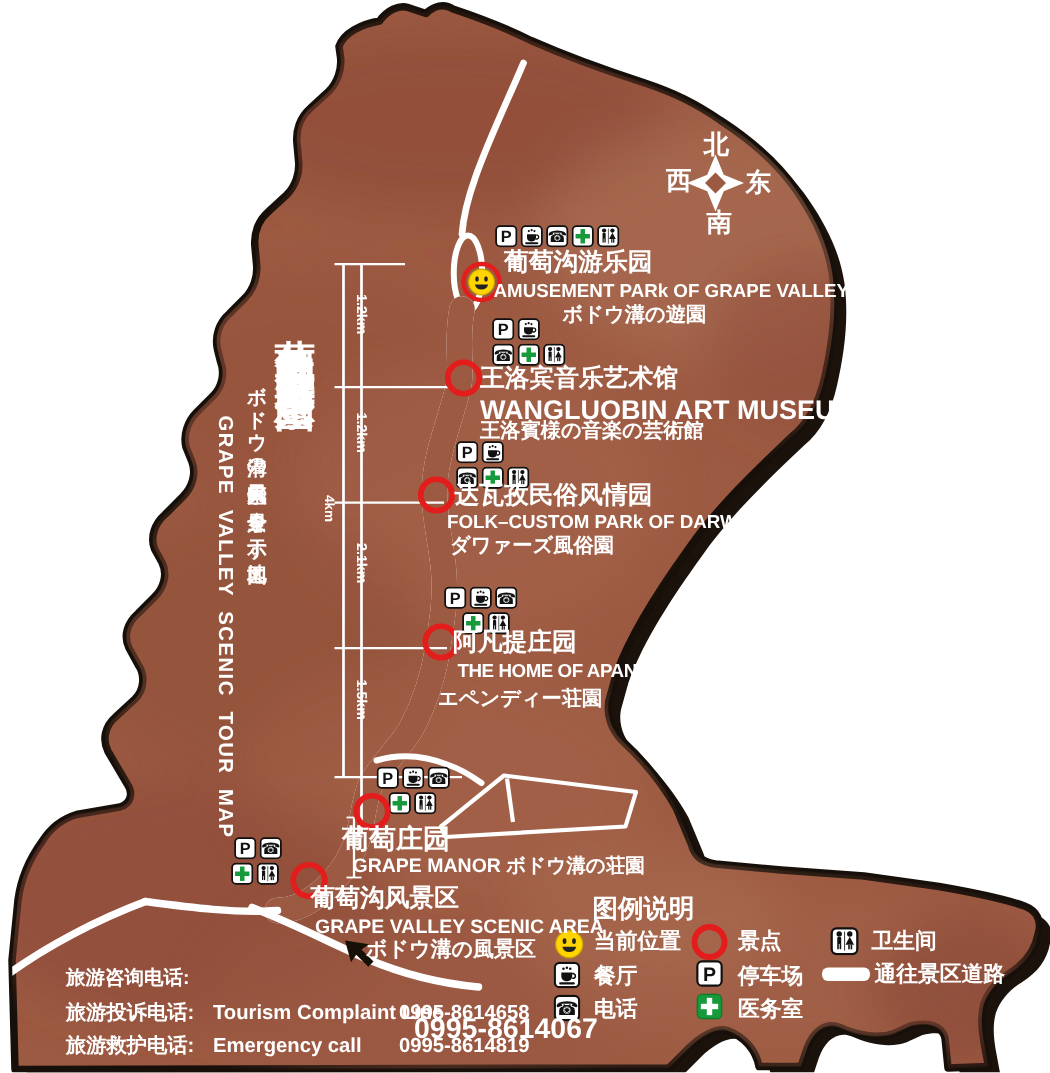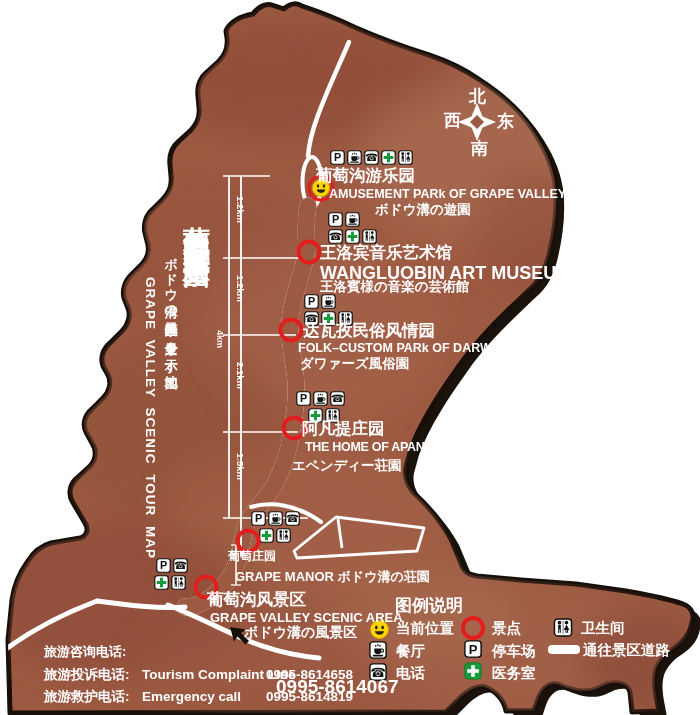--- a/index.html
+++ b/index.html
@@ -230,37 +230,37 @@
 
 <div class="t b v" style="left:182px;top:205px;font-size:27px;letter-spacing:3px;">葡萄沟风景区游览示意全景图</div>
 <div class="t b v" style="left:164px;top:248px;font-size:13px;letter-spacing:1px;">ボドウ溝の風景区の全景を示す地図</div>
 <div class="t b v" style="left:143px;top:277px;font-size:13.5px;letter-spacing:1px;word-spacing:5px;">GRAPE VALLEY SCENIC TOUR MAP</div>
 
 <div class="t b" style="left:469px;top:88px;font-size:17px;">北</div>
 <div class="t b" style="left:444px;top:112px;font-size:17px;">西</div>
 <div class="t b" style="left:497px;top:113px;font-size:17px;">东</div>
 <div class="t b" style="left:471px;top:140px;font-size:17px;">南</div>
 
-<div class="t b" style="left:316px;top:167px;font-size:16.5px;">葡萄沟游乐园</div>
+<div class="t b" style="left:336px;top:167px;font-size:16.5px;">葡萄沟游乐园</div>
 <div class="t sb" style="left:329px;top:188px;font-size:12.5px;">AMUSEMENT PARk OF GRAPE VALLEY</div>
 <div class="t b" style="left:332px;top:203px;font-size:13.5px;margin-left:43px;">ボドウ溝の遊園</div>
 
 <div class="t b" style="left:320px;top:244px;font-size:16.5px;">王洛宾音乐艺术馆</div>
 <div class="t sb" style="left:320px;top:264px;font-size:18px;">WANGLUOBIN ART MUSEUM</div>
 <div class="t b" style="left:320px;top:280px;font-size:13.5px;">王洛賓様の音楽の芸術館</div>
 
 <div class="t b" style="left:303px;top:322px;font-size:16.5px;">达瓦孜民俗风情园</div>
 <div class="t sb" style="left:298px;top:342px;font-size:12.5px;">FOLK–CUSTOM PARk OF DARWAZ</div>
 <div class="t b" style="left:300px;top:357px;font-size:13.5px;">ダワァーズ風俗園</div>
 
 <div class="t b" style="left:302px;top:420px;font-size:16.5px;">阿凡提庄园</div>
 <div class="t sb" style="left:305px;top:441px;font-size:12.5px;letter-spacing:-0.3px;text-align:right;">THE HOME OF APANDI</div>
 <div class="t b" style="left:292px;top:459px;font-size:13.5px;">エペンディー荘園</div>
 
-<div class="t b" style="left:228px;top:550px;font-size:12px;">葡萄庄园</div>
+<div class="t b" style="left:228px;top:550px;font-size:18px;">葡萄庄园</div>
 <div class="t sb" style="left:235px;top:570px;font-size:13px;">GRAPE MANOR ボドウ溝の荘園</div>
 
 <div class="t b" style="left:207px;top:591px;font-size:16.5px;">葡萄沟风景区</div>
 <div class="t sb" style="left:210px;top:611px;font-size:13px;">GRAPE VALLEY SCENIC AREA</div>
 <div class="t b" style="left:244px;top:625px;font-size:14px;">ボドウ溝の風景区</div>
 
 <div class="t sb v" style="left:235px;top:196px;font-size:9.5px;">1.2km</div>
 <div class="t sb v" style="left:235px;top:275px;font-size:9.5px;">1.2km</div>
 <div class="t sb v" style="left:235px;top:362px;font-size:9.5px;">2.1km</div>
 <div class="t sb v" style="left:235px;top:453px;font-size:9.5px;">1.5km</div>

